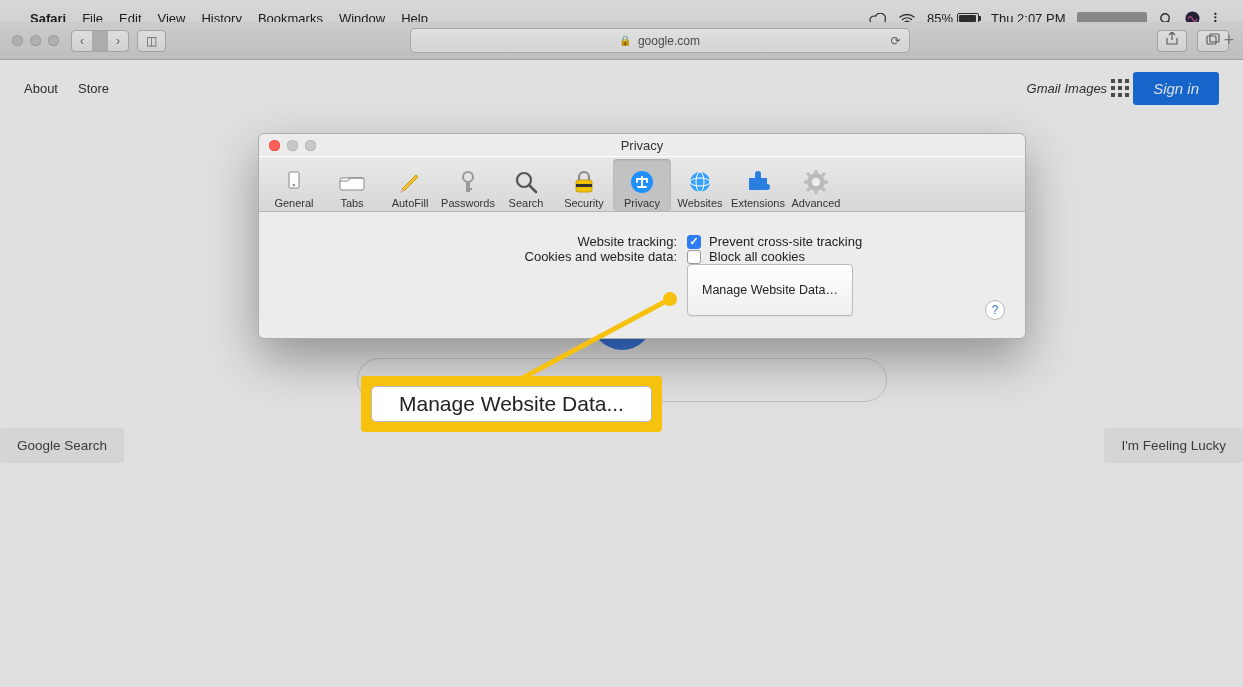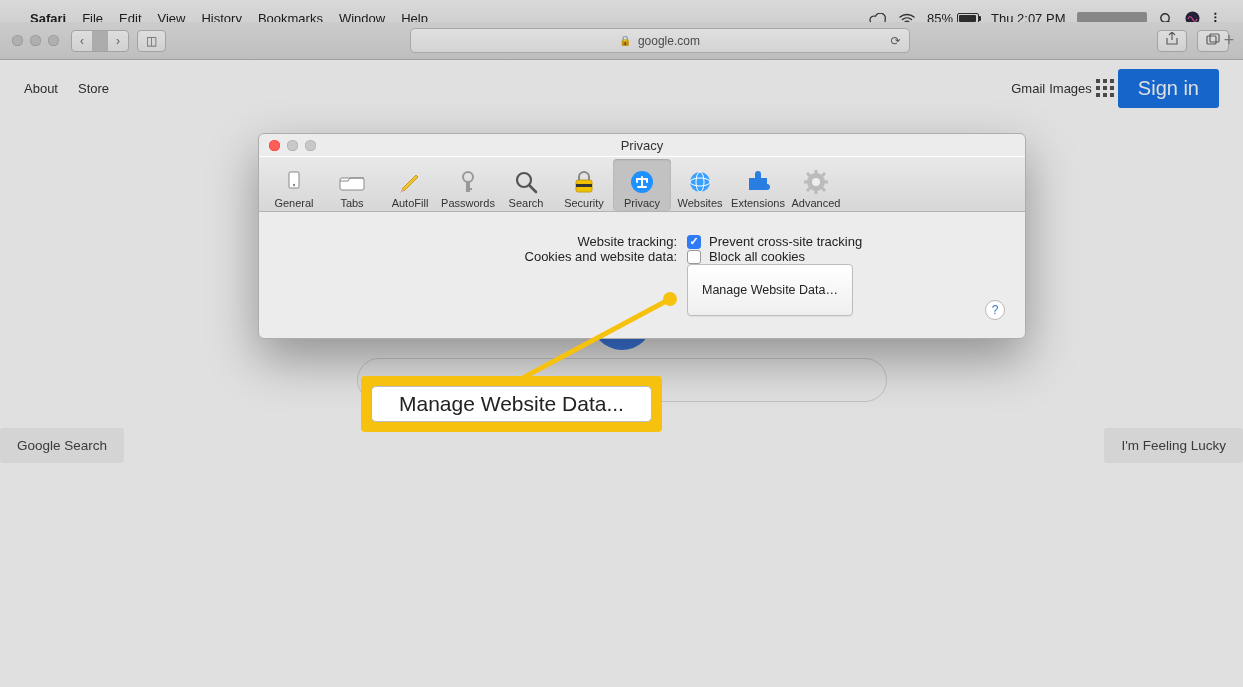--- a/index.html
+++ b/index.html
@@ -30,24 +30,24 @@
   .segbtn .divider{ width:1px;height:100%;background:#c4c4c4;}
   .navgroup{ display:flex; gap:8px; align-items:center; margin-right:10px;}
   .urlbar { flex:0 0 500px; margin:0 auto; height:25px; background:linear-gradient(#fff,#f1f1f1); border:1px solid #c0c0c0; border-radius:5px; display:flex; align-items:center; justify-content:center; gap:6px; color:#555; font-size:12px; position:relative;}
   .urlbar .reload{ position:absolute; right:8px; color:#6a6a6a;}
   .rightbtns{ display:flex; gap:10px; padding:0 14px; align-items:center; color:#6b6b6b;}
 
   
   .page { position:absolute; top:60px; left:0; right:0; bottom:0; background:#fff; z-index:1;}
   .gheader { height:56px; display:flex; align-items:center; padding:0 24px; font-size:13px; color:#333;}
   .gheader .left{ display:flex; gap:20px;}
-  .gheader .right{ margin-left:auto; display:flex; gap:4px; align-items:center;}
+  .gheader .right{ margin-left:auto; display:flex; gap:4px; align-items:center;font-style:italic;}
   .gapps{ width:18px;height:18px; display:grid; grid-template-columns:repeat(3,4px); grid-template-rows:repeat(3,4px); gap:3px;}
   .gapps span{ background:#555;}
-  .signin{ background:#1a73e8; color:#fff; padding:8px 20px; border-radius:3px; font-size:20px;}
+  .signin{ background:#1a73e8; color:#fff; padding:8px 20px; border-radius:3px; font-size:15px;}
   .logo-area{ height:230px; display:flex; align-items:flex-end; justify-content:center;}
   .logo-swirl { width:62px; height:62px; border:12px solid #4285f4; border-top-color:transparent; border-left-color:transparent; border-radius:50%; transform:rotate(24deg); margin-bottom:-4px;}
   .searchbox { width:530px; height:44px; margin:12px auto 0; border:1px solid #dcdcdc; border-radius:22px; background:#fff;}
   .gbtns { display:flex; gap:12px; justify-content:space-between; margin-top:26px;}
   .gbtn { background:#f2f2f2; border:1px solid #f2f2f2; color:#444; font-size:13.5px; padding:9px 16px; border-radius:3px;}
 
   
   .prefs { position:absolute; left:258px; top:133px; width:768px; border:1px solid #adadad; border-radius:6px; background:#ececec; box-shadow:0 20px 50px rgba(0,0,0,.35); z-index:10;}
   .prefs .titlebar{ height:22px; display:flex; align-items:center; position:relative;}
   .prefs .titlebar .dots{ display:flex; gap:7px; padding-left:10px;}

